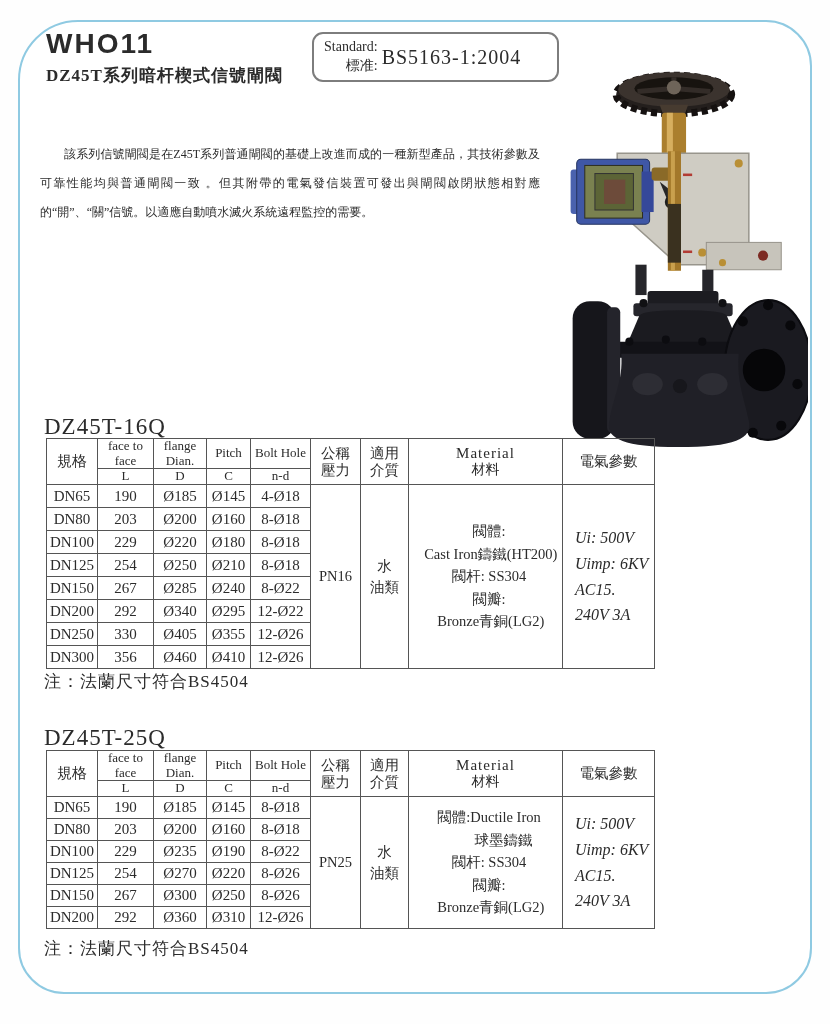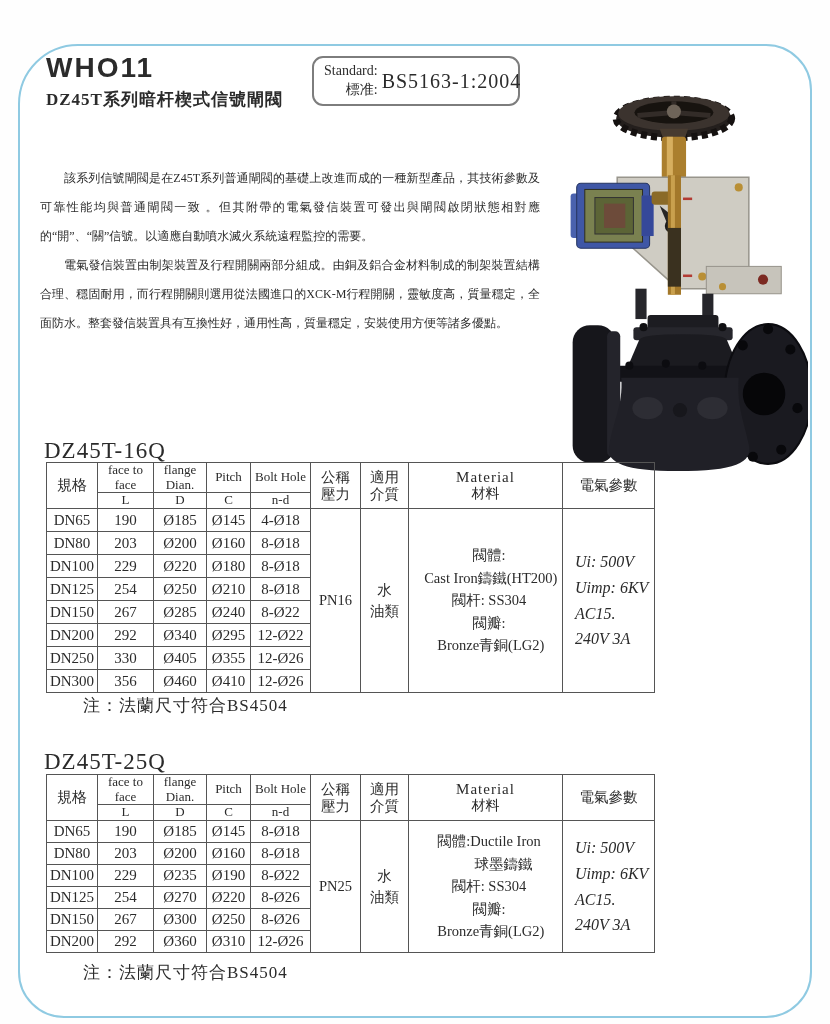--- a/index.html
+++ b/index.html
@@ -3,48 +3,48 @@
 <meta charset="utf-8">
 <style>
   :root { --page-border:#8fcae2; --ink:#2b2b2b; --line:#555; }
   * { box-sizing:border-box; }
   html,body { margin:0; padding:0; }
   body {
     width:830px; height:1024px; position:relative; background:#fefefe;
     font-family:"Liberation Serif","DejaVu Serif",serif; color:var(--ink);
   }
   .page {
-    position:absolute; left:18px; top:44px; width:794px; height:974px;
+    position:absolute; left:18px; top:20px; width:794px; height:974px;
     border:2px solid var(--page-border);
     border-radius:60px 46px 46px 46px; background:#fff;
   }
   
   .doc-title { position:absolute; left:26px; top:6px;
     font-family:"Liberation Sans","DejaVu Sans",sans-serif;
     font-size:28px; font-weight:bold; letter-spacing:2px; }
   .doc-subtitle { position:absolute; left:26px; top:42px;
     font-size:17px; font-weight:bold; letter-spacing:1px; }
   .standard-box {
-    position:absolute; left:292px; top:10px; width:208px; height:50px;
+    position:absolute; left:292px; top:10px; width:247px; height:50px;
     border:2px solid #7d7d7d; border-radius:11px;
     display:flex; align-items:center; padding:2px 8px 2px 10px;
   }
   .standard-labels { text-align:right; font-size:14px; line-height:1.35; white-space:nowrap; }
   .standard-value { font-size:20px; letter-spacing:1px; margin-left:4px; white-space:nowrap; }
   
   .intro { position:absolute; left:20px; top:118px; width:500px;
     font-size:12px; line-height:29px; text-align:justify; }
   .intro p { margin:0; text-indent:2em; }
   
   .valve-fig { position:absolute; left:534px; top:28px; width:254px; height:400px; }
   
   .sec-title { position:absolute; font-size:23px; letter-spacing:1px; }
   .sec-title.t1 { left:24px; top:392px; }
   .sec-title.t2 { left:24px; top:703px;text-align:center; }
-  .note { position:absolute; font-size:17px; letter-spacing:1px;margin-left:39px; }
+  .note { position:absolute; font-size:17px; letter-spacing:1px; }
   .note.n1 { left:24px; top:648px; }
   .note.n2 { left:24px; top:915px; }
   
   table.spec { position:absolute; left:26px; border-collapse:collapse; table-layout:fixed;
     width:608px; font-size:15px; }
   table.spec.pos1 { top:416px; }
   table.spec.pos2 { top:728px; }
   .spec th, .spec td { border:1px solid var(--line); text-align:center; padding:0 2px; }
   .spec thead th { font-weight:normal; font-size:13px; line-height:1.12; height:29px; }
   .spec thead tr.subrow th { height:16px; font-size:13px; }
@@ -149,21 +149,20 @@
     </g>
 
     <path d="M66 300 C68 328 58 342 54 368 C51 384 70 392 122 392 C178 392 196 384 192 366 C187 342 180 328 182 300 Z" fill="#202027"></path>
     <ellipse cx="92" cy="330" rx="15" ry="11" fill="#2d2d34"></ellipse>
     <ellipse cx="156" cy="330" rx="15" ry="11" fill="#2d2d34"></ellipse>
     <circle cx="124" cy="332" r="7" fill="#17171c"></circle>
   </svg>
 
   <div class="intro">
     <p>該系列信號閘閥是在Z45T系列普通閘閥的基礎上改進而成的一種新型產品，其技術參數及可靠性能均與普通閘閥一致 。但其附帶的電氣發信裝置可發出與閘閥啟閉狀態相對應的“開”、“關”信號。以適應自動噴水滅火系統遠程監控的需要。</p>
-    <p>電氣發信裝置由制架裝置及行程開關兩部分組成。由銅及鋁合金材料制成的制架裝置結構合理、穩固耐用，而行程開關則選用從法國進口的XCK-M行程開關，靈敏度高，質量穩定，全面防水。整套發信裝置具有互換性好，通用性高，質量穩定，安裝使用方便等諸多優點。</p>
   </div>
 
   <div class="sec-title t1">DZ45T-16Q</div>
 
   <table class="spec pos1">
     <colgroup>
       <col style="width:51px">
         <col style="width:56px">
         <col style="width:53px">
       <col style="width:44px">

